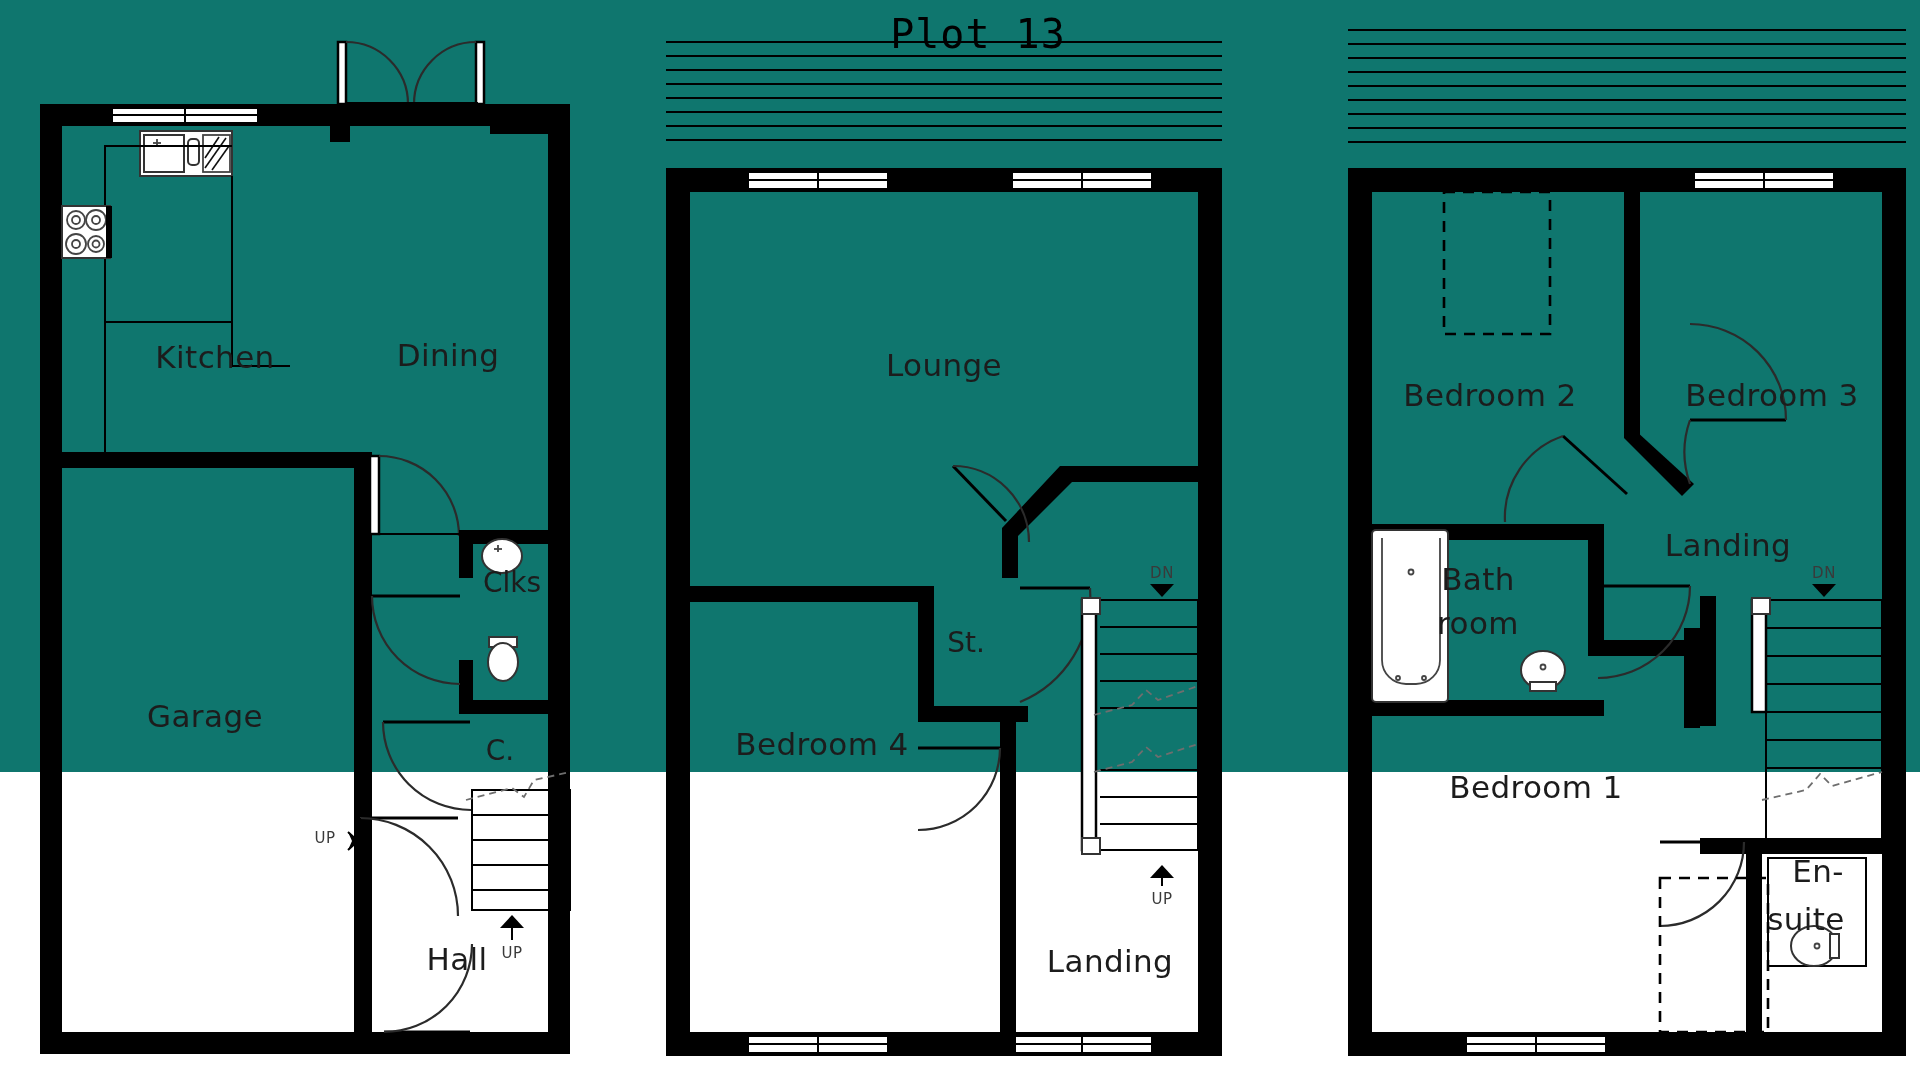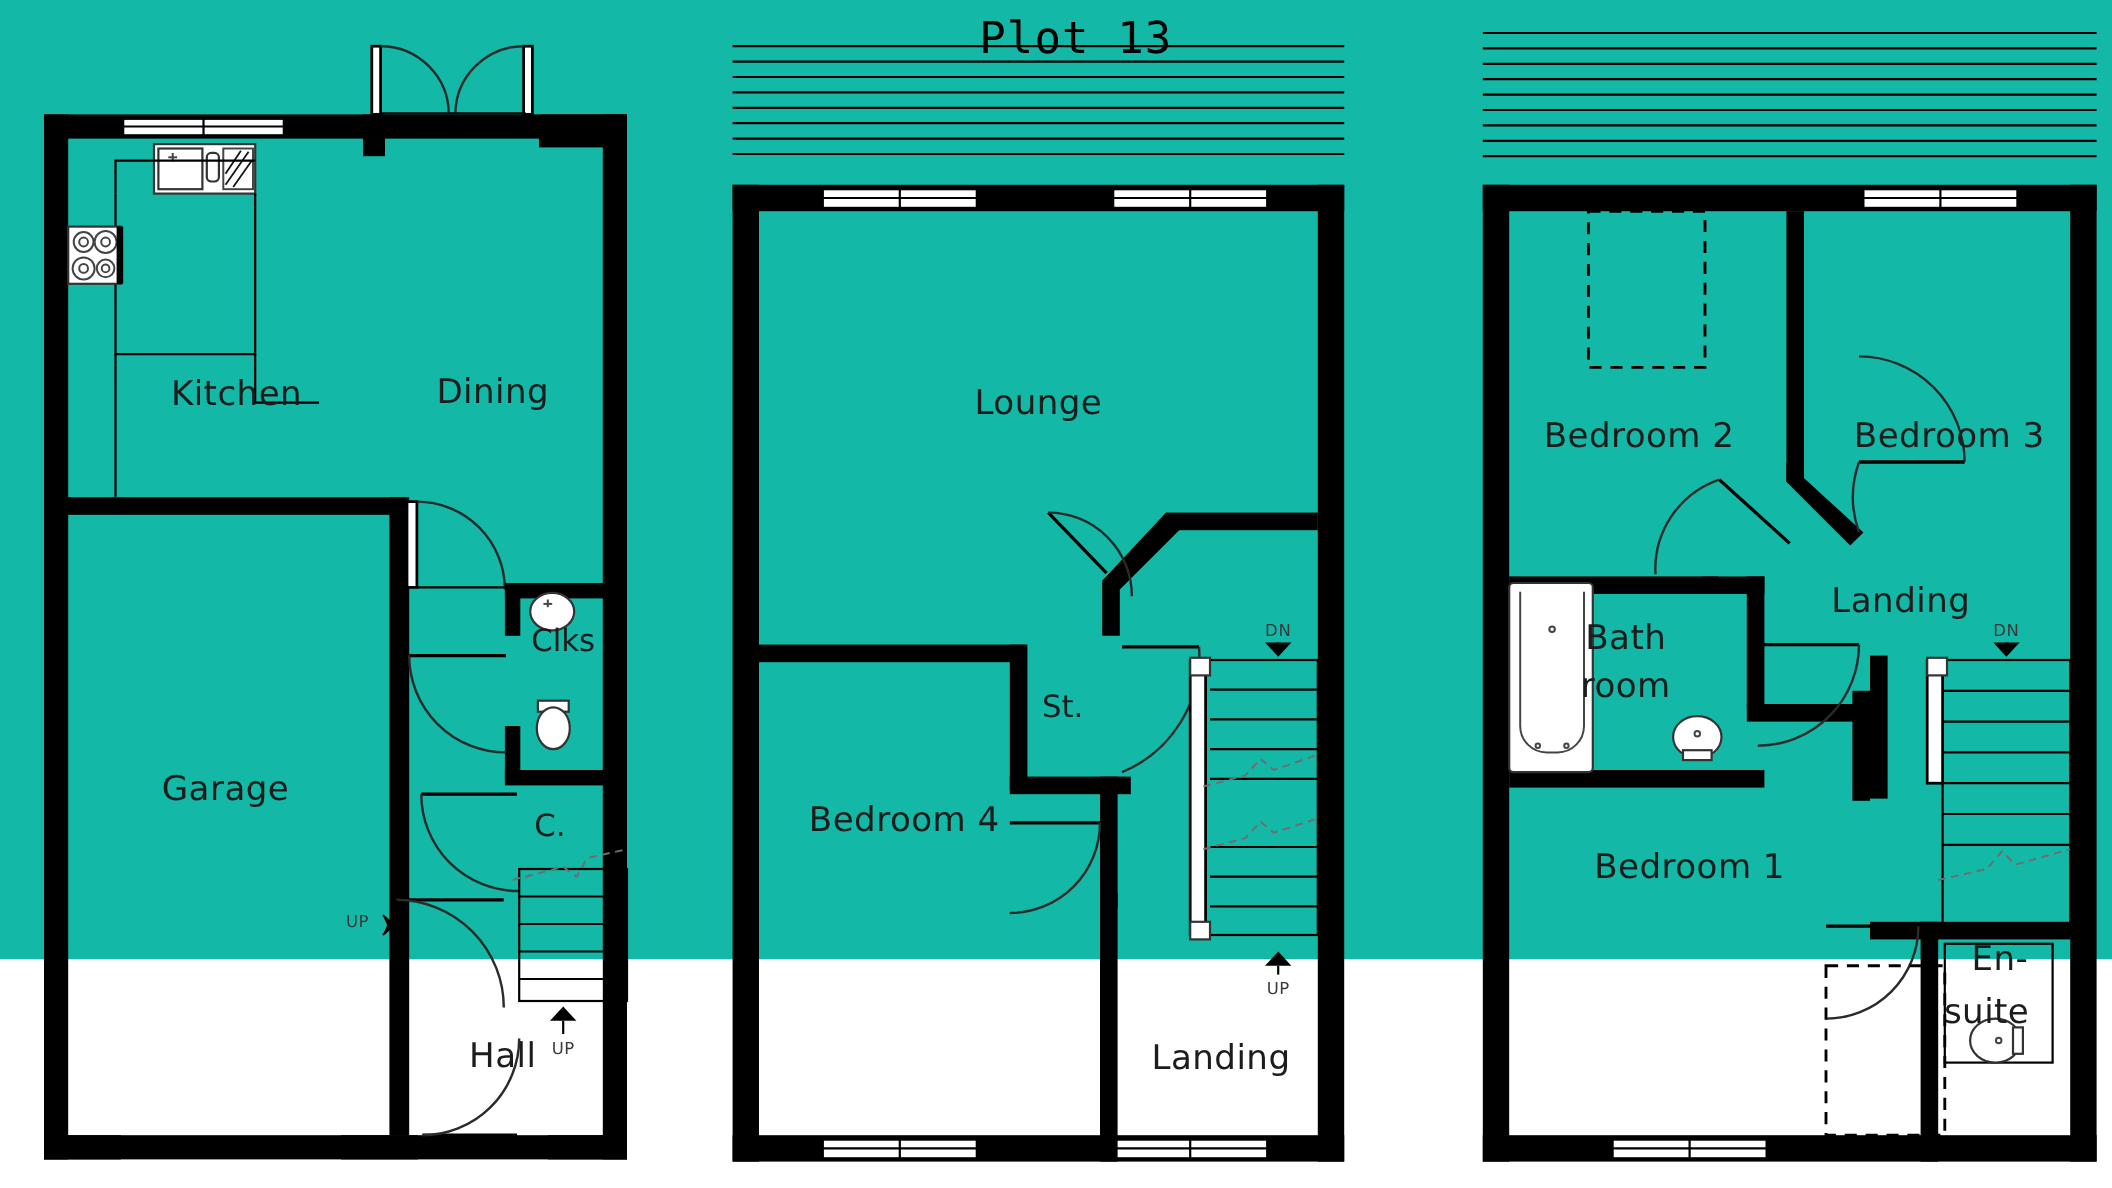--- a/index.html
+++ b/index.html
@@ -7,22 +7,22 @@
     padding: 0;
     background: #ffffff;
     width: 1920px;
     height: 1080px;
     overflow: hidden;
     font-family: "Liberation Sans", sans-serif;
   }
   #sheet {
     position: relative;
     width: 1920px;
-    height: 872px;
-    background: #14b8a6;
+    height: 772px;
+    background: #0f766e;
   }
   svg { display: block; }
   .wall        { fill: #000000; stroke: none; }
   .thinline    { fill: none; stroke: #000000; stroke-width: 2; }
   .thinline3   { fill: none; stroke: #000000; stroke-width: 3; }
   .swing       { fill: none; stroke: #2b2b2b; stroke-width: 2.2; }
   .leaf        { fill: #ffffff; stroke: #000000; stroke-width: 2.5; }
   .fixture     { fill: #ffffff; stroke: #333333; stroke-width: 2; }
   .fixture-thin{ fill: none; stroke: #444444; stroke-width: 1.8; }
   .dashed      { fill: none; stroke: #000000; stroke-width: 2.6; stroke-dasharray: 11 8; }

